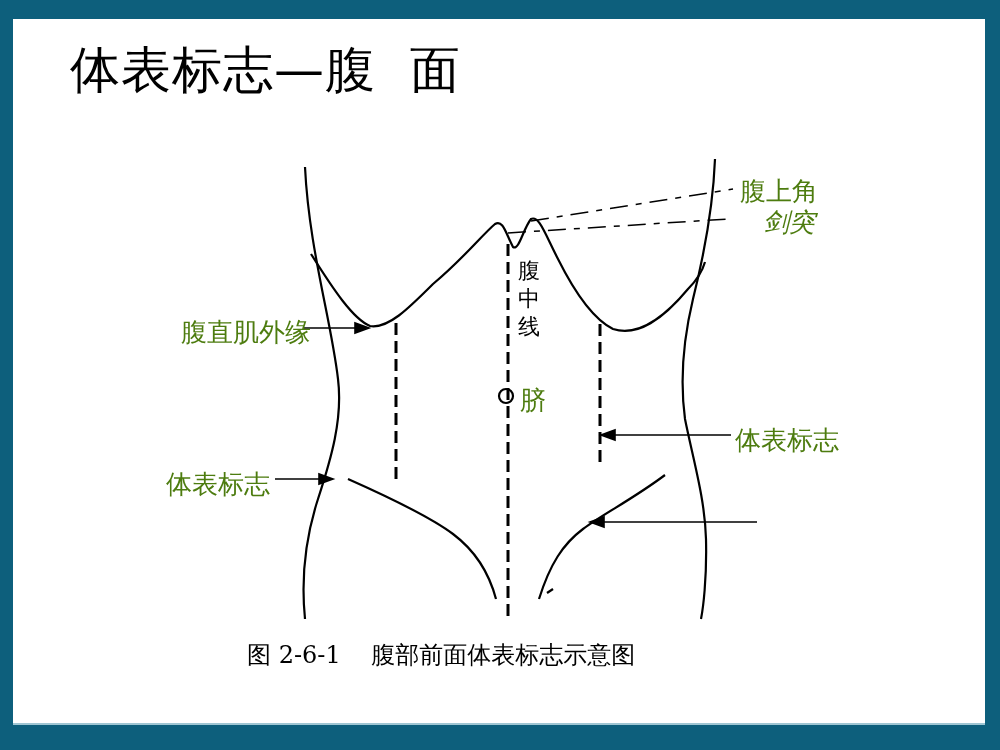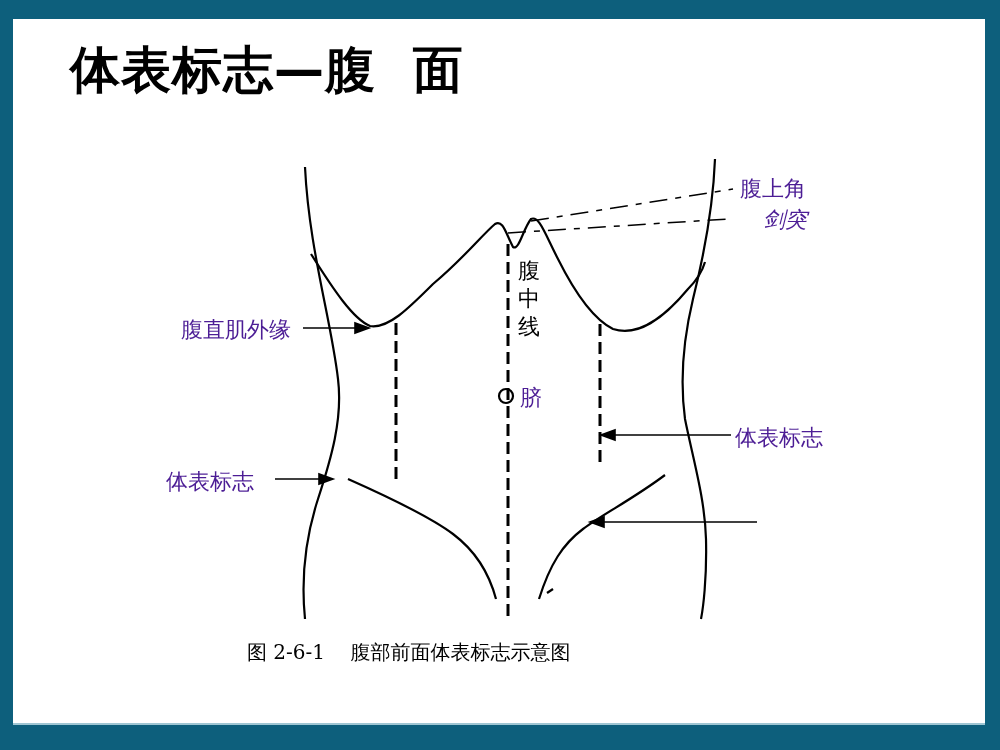--- a/index.html
+++ b/index.html
@@ -1,22 +1,22 @@
 <!DOCTYPE html>
 <html><head>
 <meta charset="utf-8">
 <style>
   html, body { margin:0; padding:0; }
   body { width:1000px; height:750px; background:#0d5f7c; position:relative; overflow:hidden; font-family:"DejaVu Sans", sans-serif; }
   .slide { position:absolute; left:13px; top:19px; width:972px; height:704px; background:#ffffff; box-shadow: 0 2px 0 #9fc6d3; }
-  .title { position:absolute; left:57px; top:18px; font-size:50px; font-weight:bold; color:#000; letter-spacing:1px; font-family:"DejaVu Sans", sans-serif; white-space:pre; }
+  .title { position:absolute; left:57px; top:18px; font-size:50px; font-weight:normal; color:#000; letter-spacing:1px; font-family:"DejaVu Sans", sans-serif; white-space:pre; }
   svg.fig { position:absolute; left:0; top:0; }
-  .lbl { position:absolute; font-size:22px; color:#4c1d95; font-family:"DejaVu Serif", serif; white-space:nowrap; }
+  .lbl { position:absolute; font-size:26px; color:#4d7c0f; font-family:"DejaVu Serif", serif; white-space:nowrap; }
   .vlbl { position:absolute; font-size:22px; color:#000; font-family:"DejaVu Serif", serif; width:24px; line-height:28px; }
-  .caption { position:absolute; left:234px; top:620px; font-size:20px; color:#000; font-family:"DejaVu Serif", serif; white-space:pre; }
+  .caption { position:absolute; left:234px; top:620px; font-size:24px; color:#000; font-family:"DejaVu Serif", serif; white-space:pre; }
 </style>
 </head>
 <body>
 
 <div class="slide">
   <div class="title">体表标志—腹  面</div>
 
   <svg class="fig" width="972" height="704" viewBox="0 0 972 704">
     <g fill="none" stroke="#000" stroke-width="2.2">
 

